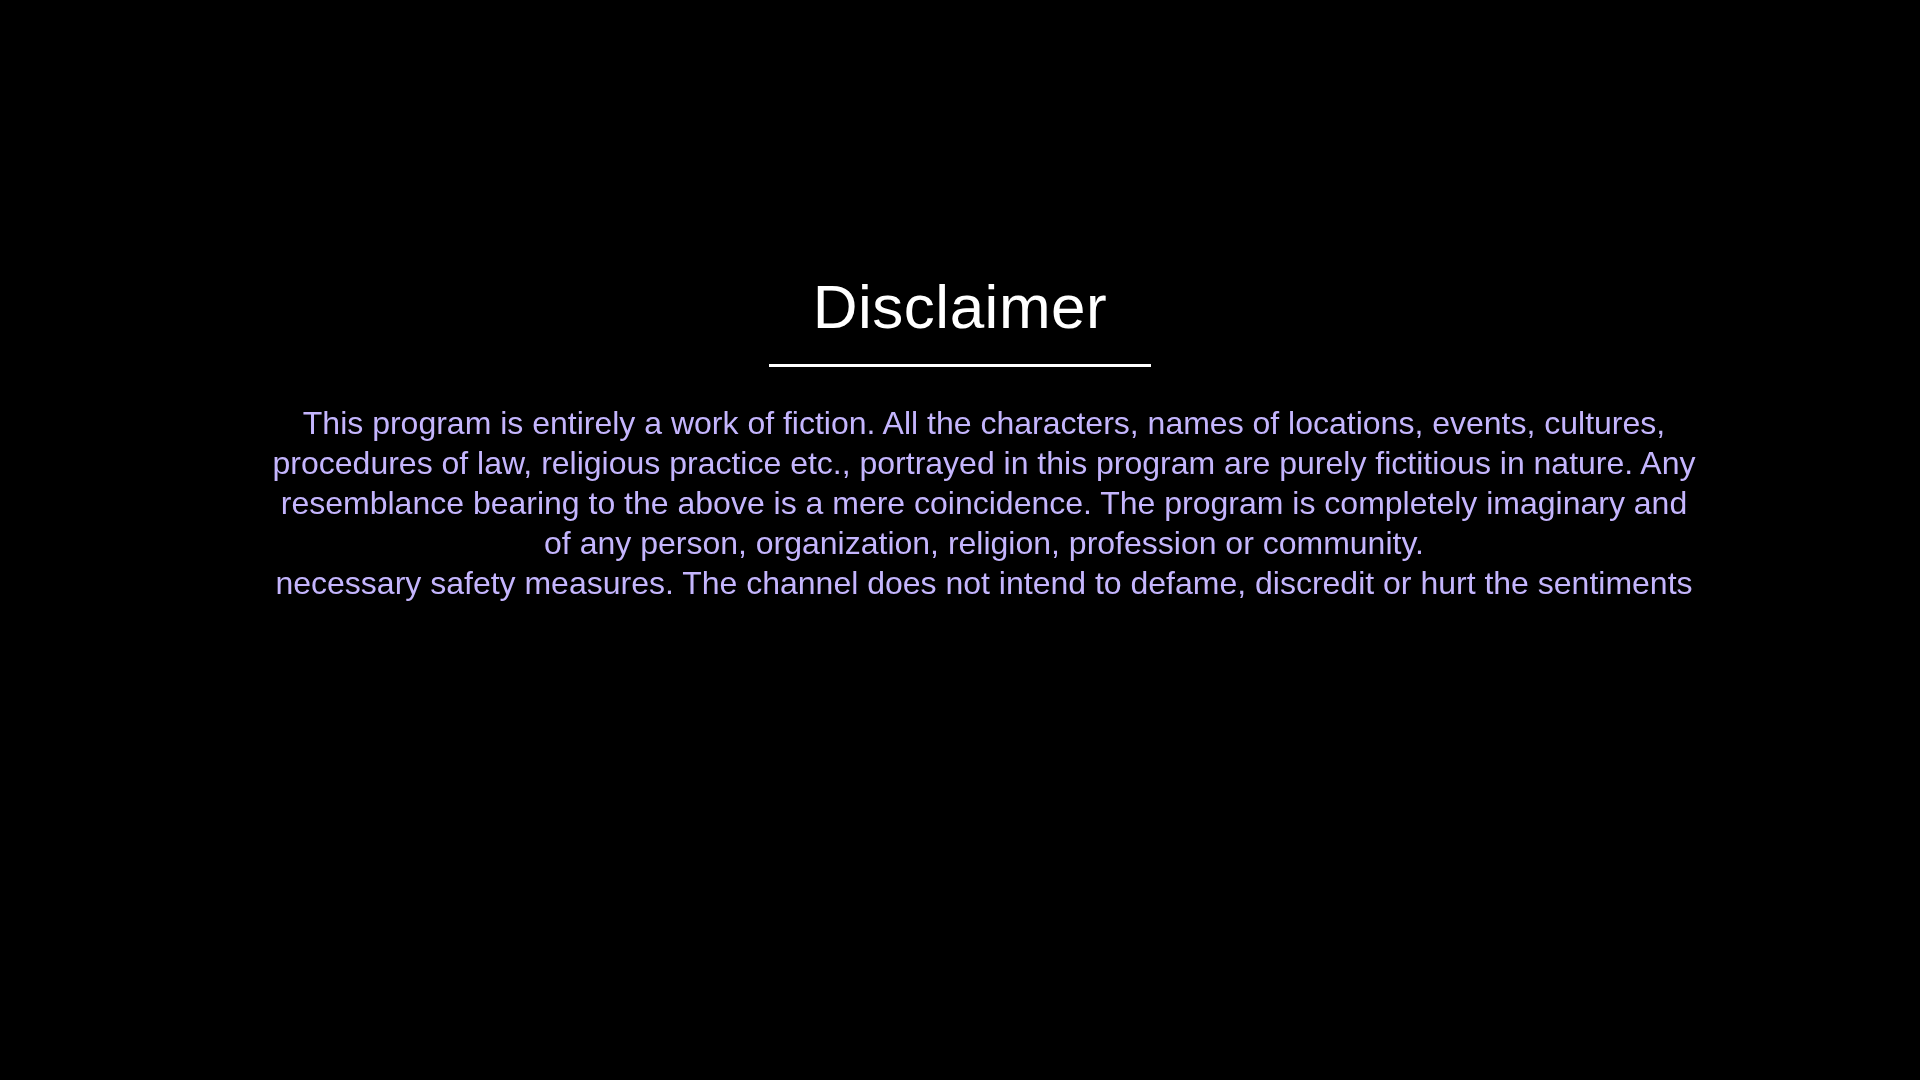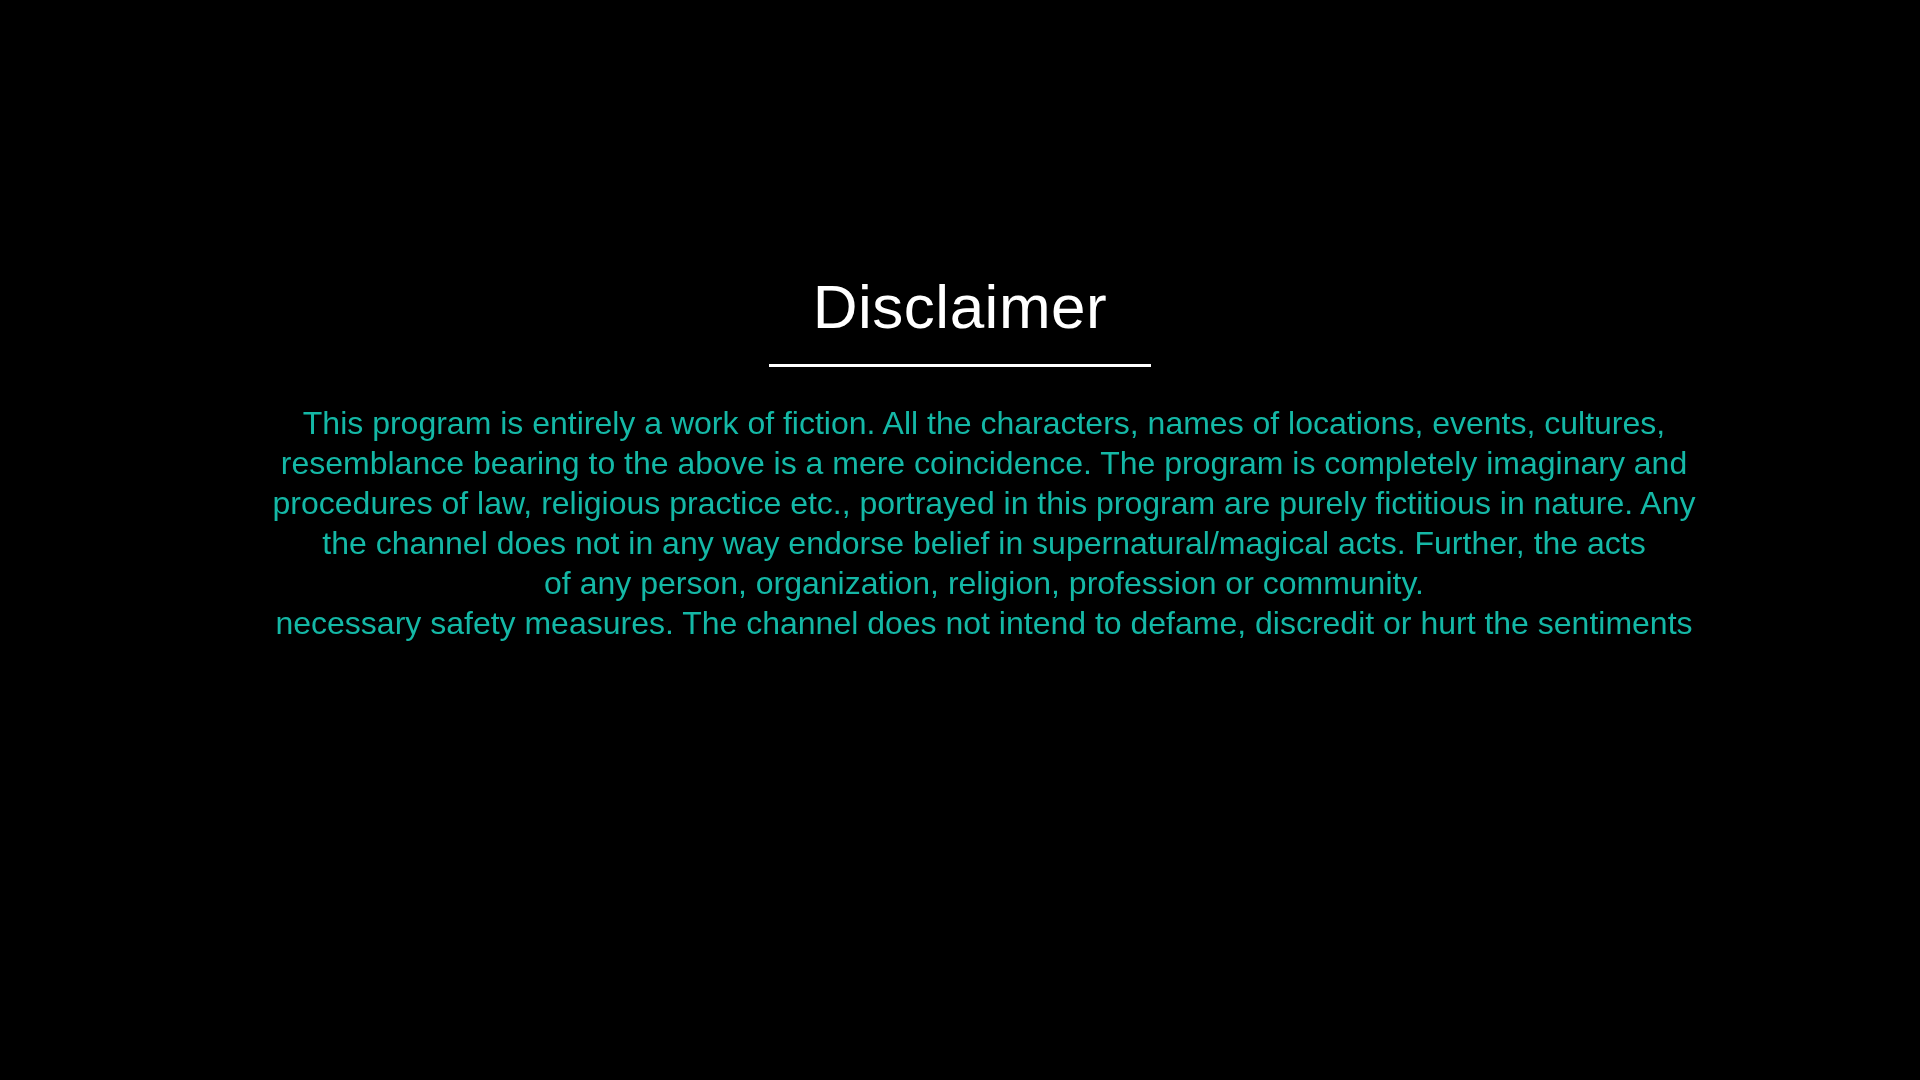--- a/index.html
+++ b/index.html
@@ -38,36 +38,35 @@
     height: 3px;
     background: #ffffff;
     margin-top: 22px;
   }
   .body-text {
     margin-top: 36px;
     font-size: 32px;
     line-height: 40px;
     font-weight: 400;
     text-align: center;
-    color: #14b8a6;
+    color: #c4b5fd;
     transform: translateX(24px);
   }
   .body-line {
     white-space: nowrap;
   }
 </style>
 </head>
 <body>
 
 <div class="stage">
   <div class="title-block">
     <h1 class="title">Disclaimer</h1>
     <div class="title-rule"></div>
   </div>
   <div class="body-text">
     <div class="body-line">This program is entirely a work of fiction. All the characters, names of locations, events, cultures,</div>
+    <div class="body-line">procedures of law, religious practice etc., portrayed in this program are purely fictitious in nature. Any</div>
     <div class="body-line">resemblance bearing to the above is a mere coincidence. The program is completely imaginary and</div>
-    <div class="body-line">procedures of law, religious practice etc., portrayed in this program are purely fictitious in nature. Any</div>
-    <div class="body-line">the channel does not in any way endorse belief in supernatural/magical acts. Further, the acts</div>
     <div class="body-line">of any person, organization, religion, profession or community.</div>
     <div class="body-line">necessary safety measures. The channel does not intend to defame, discredit or hurt the sentiments</div>
   </div>
 </div>
 
 </body></html>

